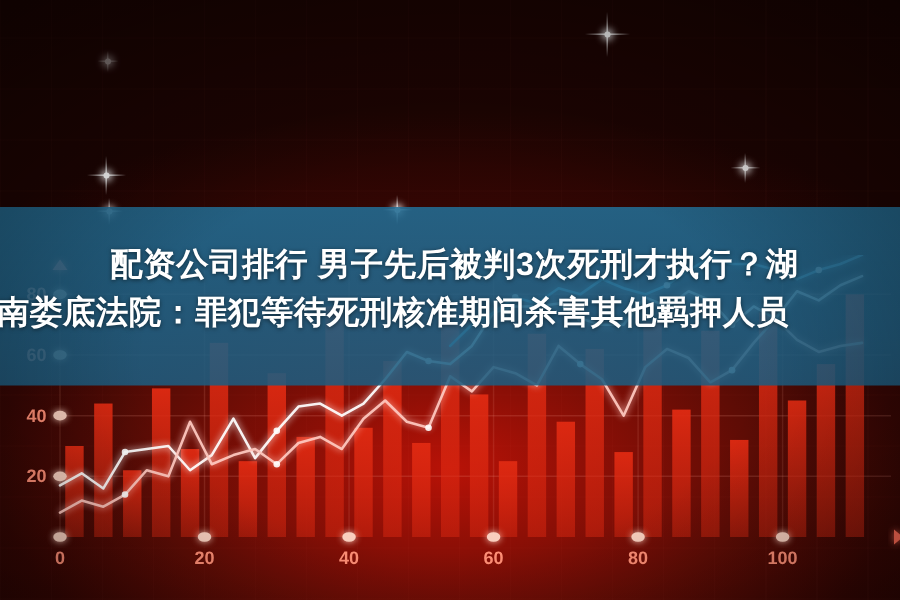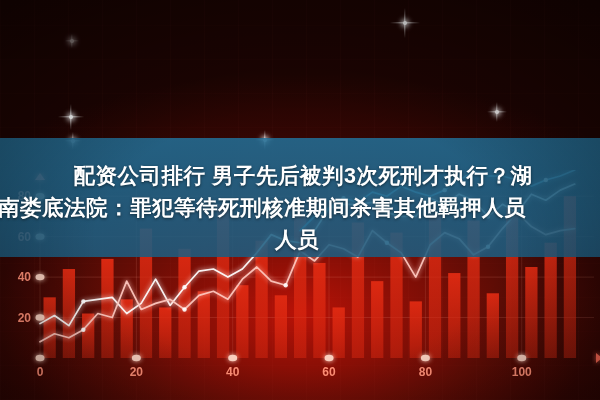--- a/index.html
+++ b/index.html
@@ -188,16 +188,15 @@
       </svg>
   </div>
 
   <div class="ticker"></div>
 
   <div class="vignette"></div>
 
   <div class="headline">
     <div class="hl-line hl-l1">配资公司排行 男子先后被判3次死刑才执行？湖</div>
     <div class="hl-line hl-l2">南娄底法院：罪犯等待死刑核准期间杀害其他羁押人员</div>
-    <div class="hl-line hl-l3">人员</div>
   </div>
 
 </div>
 
 </body></html>

